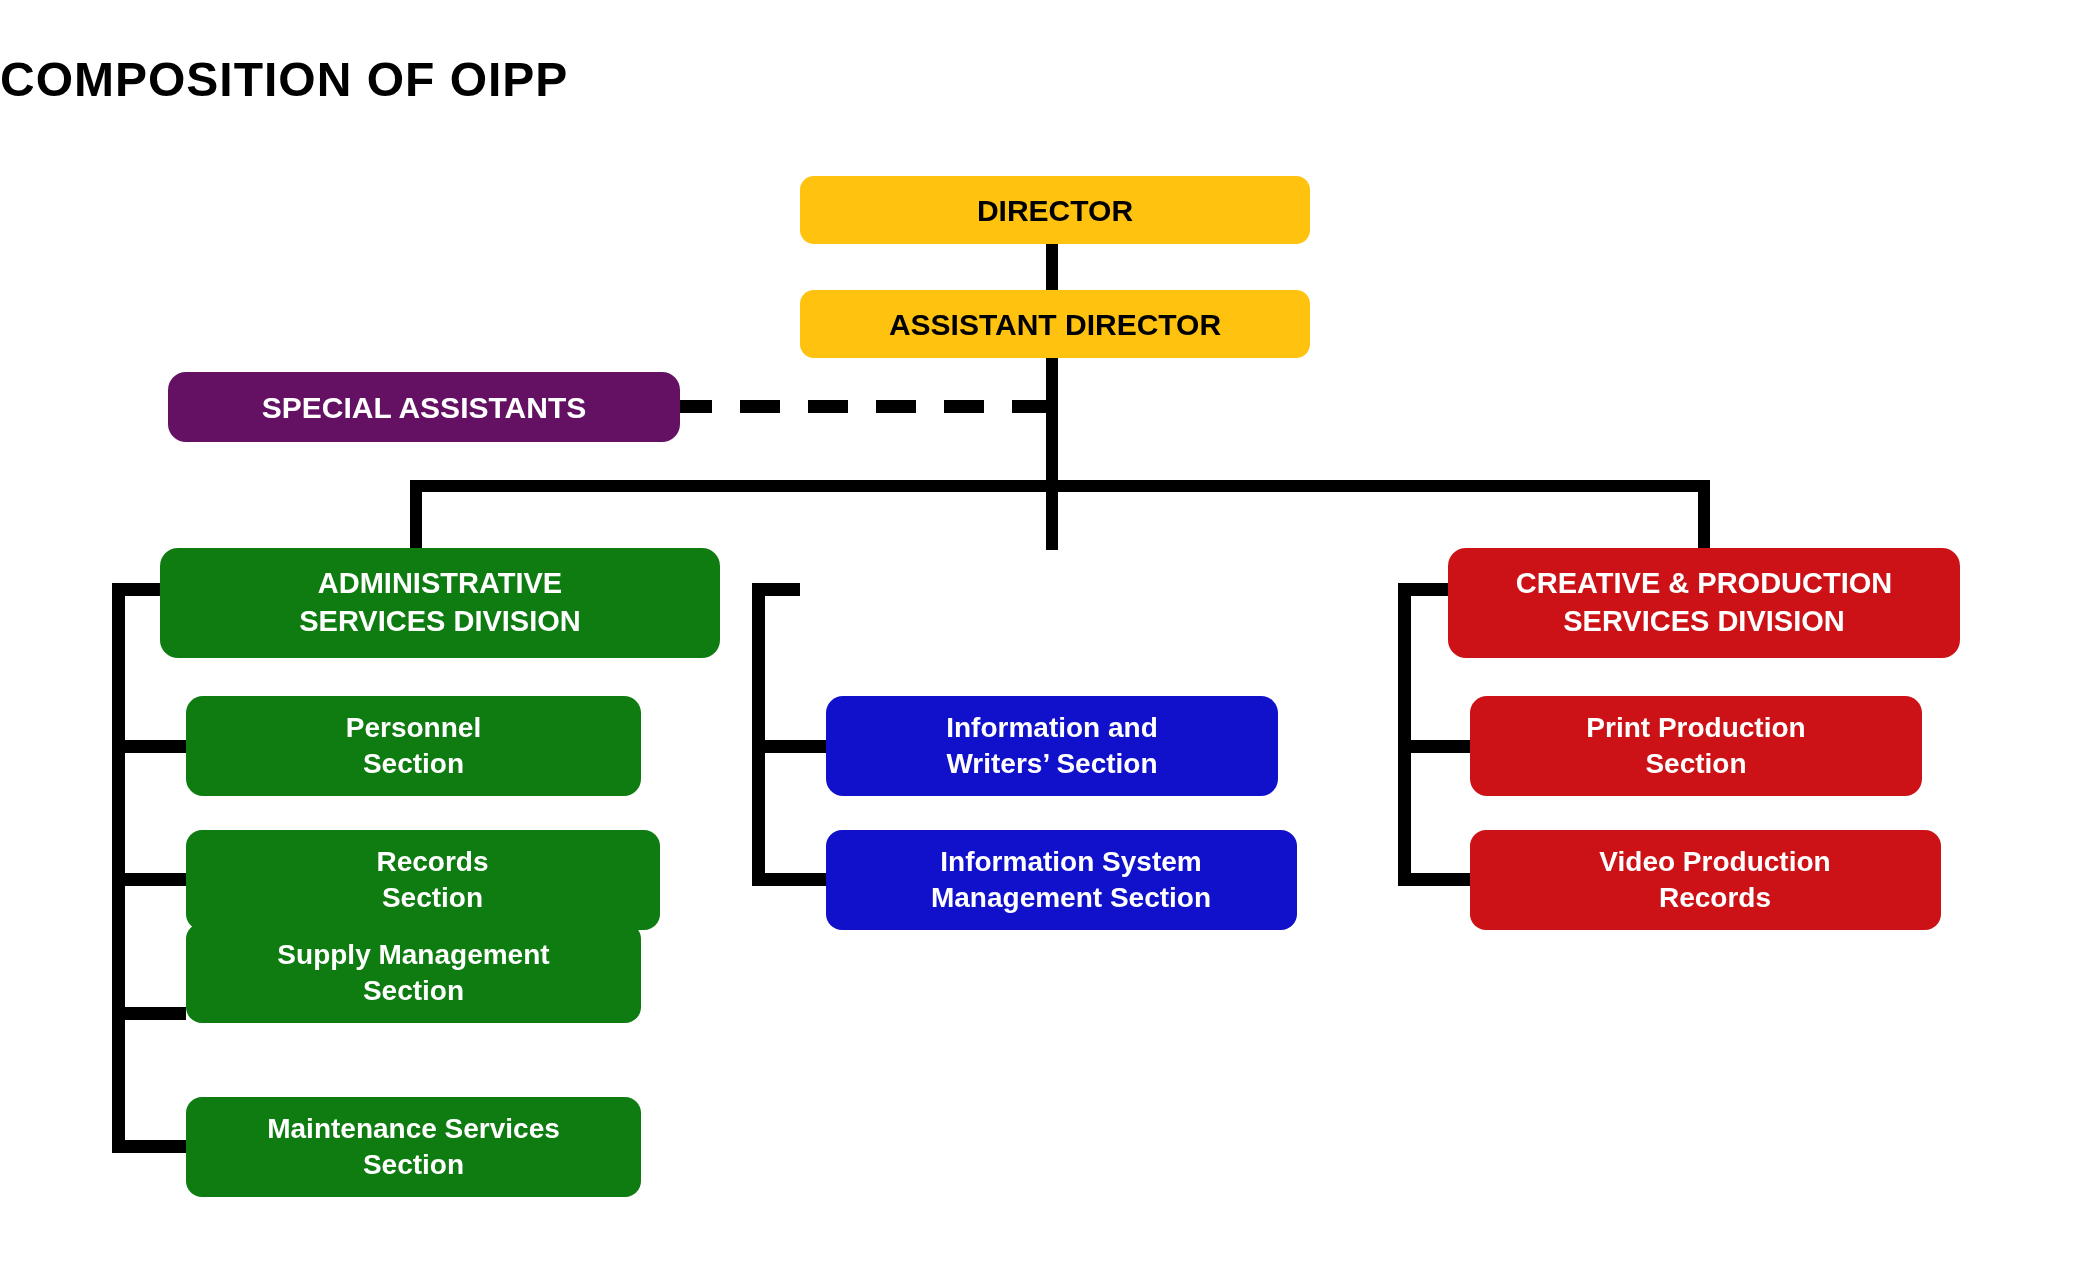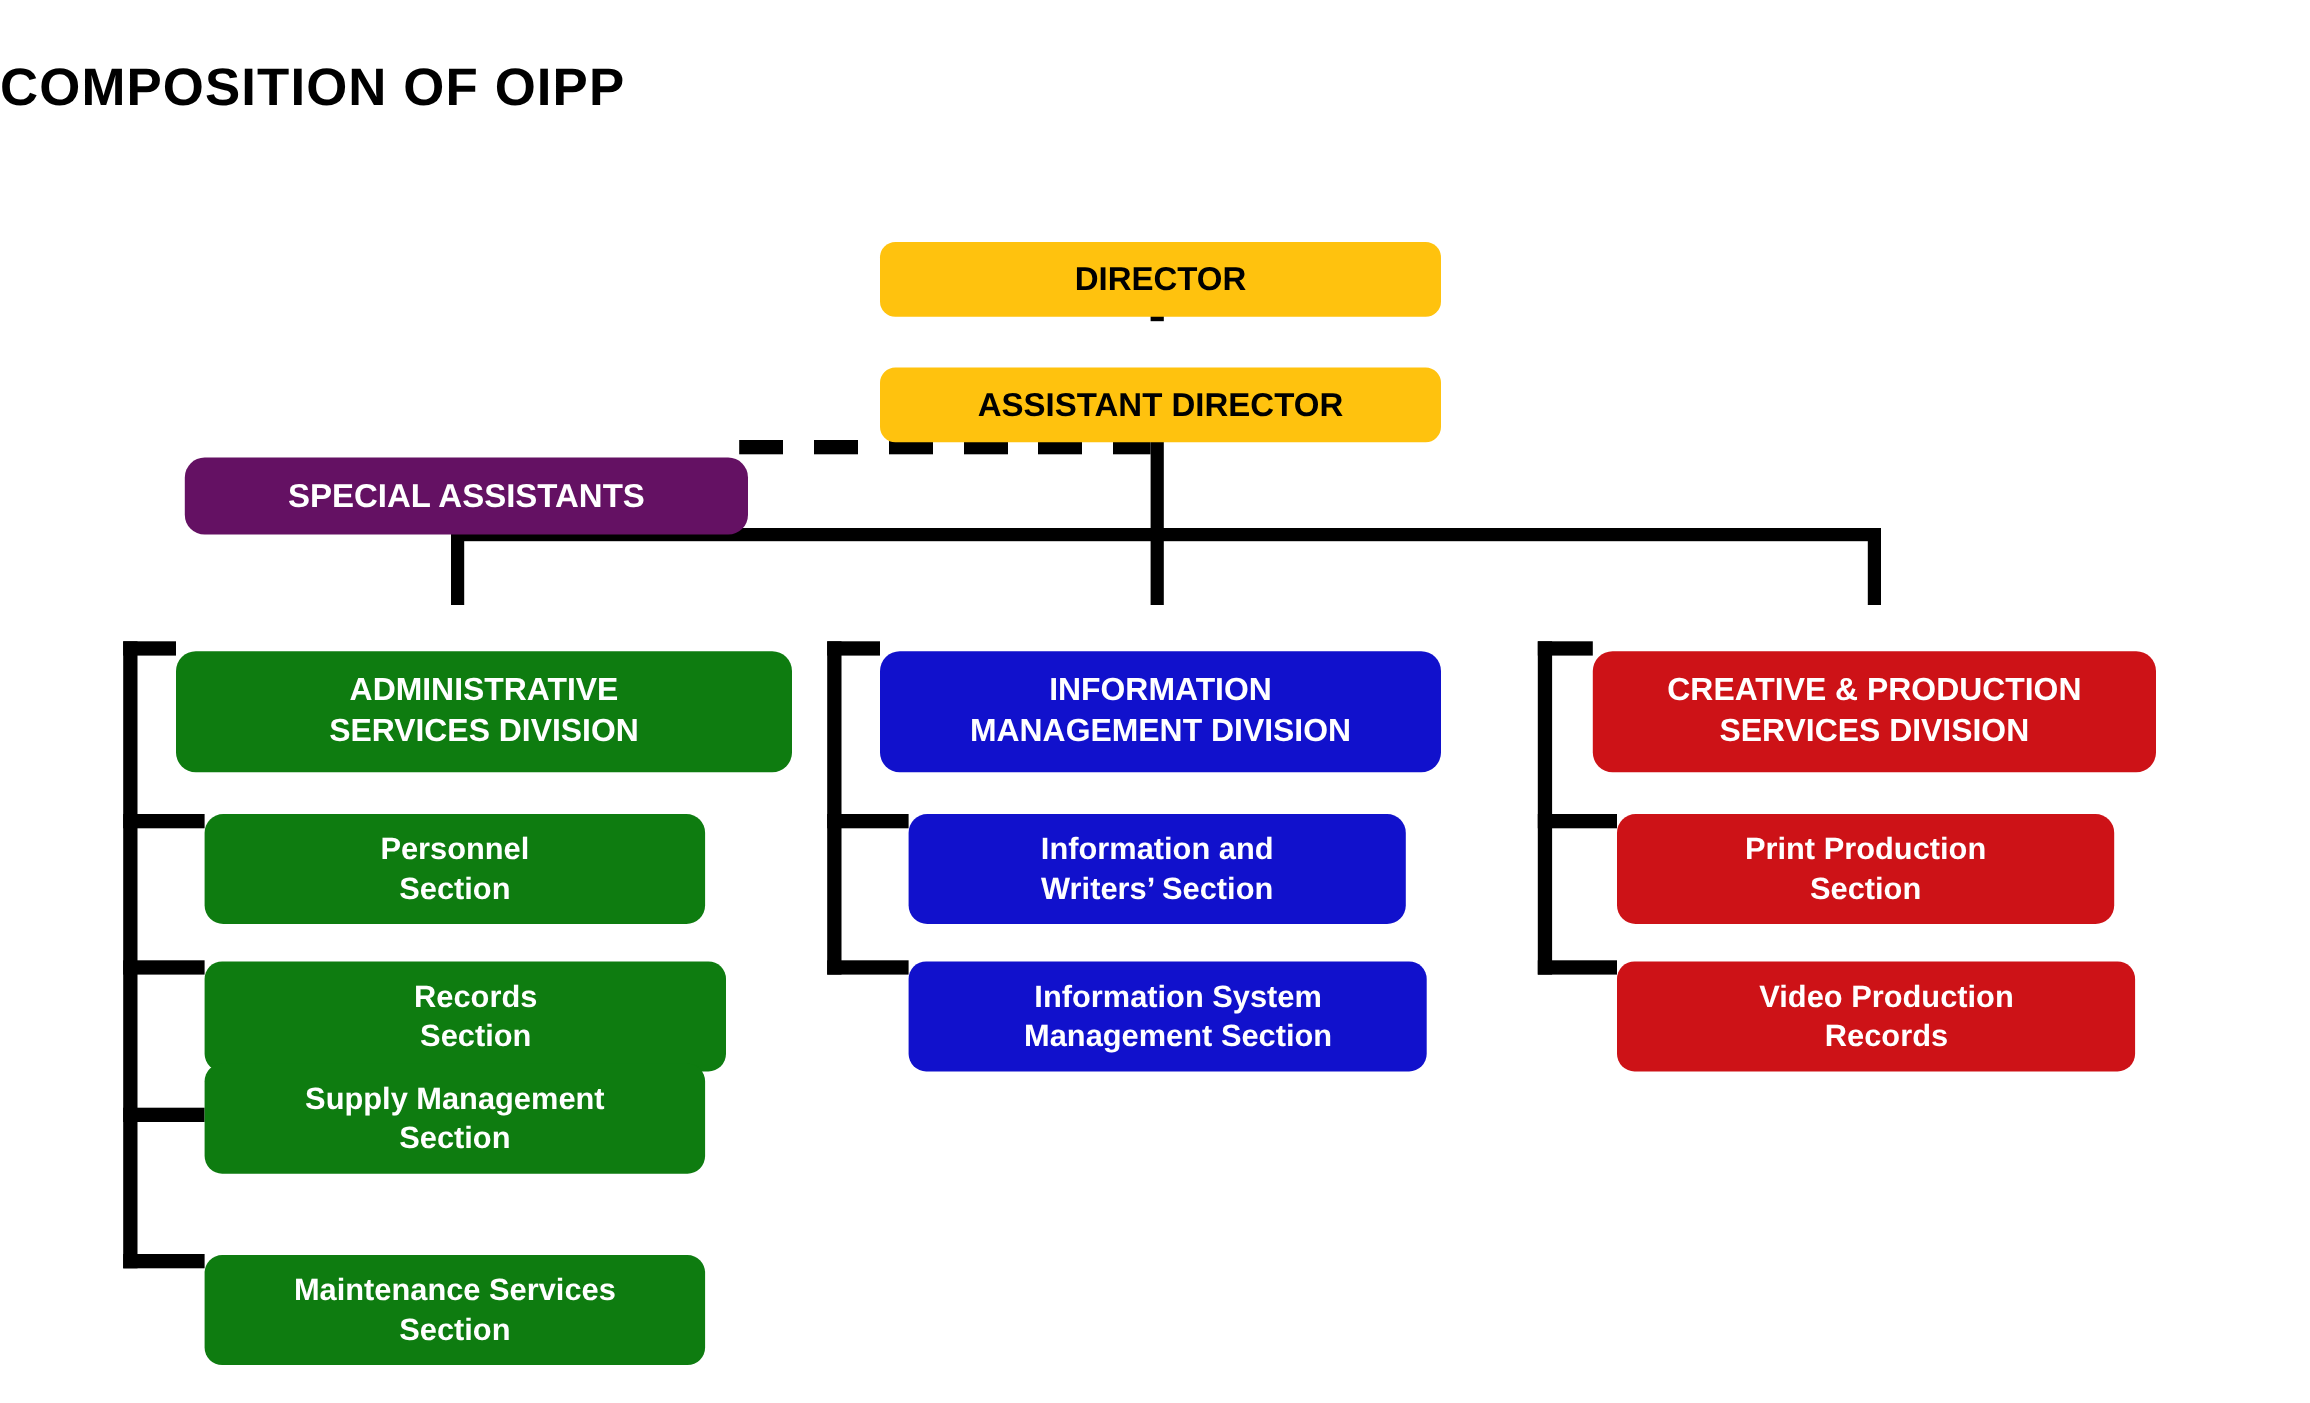--- a/index.html
+++ b/index.html
@@ -23,21 +23,20 @@
   .box {
     position: absolute;
     display: flex;
     align-items: center;
     justify-content: center;
     text-align: center;
     font-weight: bold;
     white-space: pre-line;
     border-radius: 18px;
     line-height: 1.3;
-    margin-top: 44px;
   }
   .yellow { background: #FFC20E; color: #000000; font-size: 30px; border-radius: 14px; }
   .purple { background: #641163; color: #ffffff; font-size: 30px; }
   .green  { background: #0E7C10; color: #ffffff; }
   .blue   { background: #1111CC; color: #ffffff; }
   .red    { background: #CD1217; color: #ffffff; }
   .division { font-size: 29px; }
   .section  { font-size: 28px; border-radius: 16px; }
 
   
@@ -121,22 +120,20 @@
   <div class="line ln-rt"></div>
   <div class="line ln-rs1"></div>
   <div class="line ln-rs2"></div>
 
   <div class="box yellow director">DIRECTOR</div>
   <div class="box yellow asst">ASSISTANT DIRECTOR</div>
   <div class="box purple special">SPECIAL ASSISTANTS</div>
 
   <div class="box green division div-admin">ADMINISTRATIVE
 SERVICES DIVISION</div>
-  <div class="box blue division div-info">INFORMATION
-MANAGEMENT DIVISION</div>
   <div class="box red division div-crea">CREATIVE &amp; PRODUCTION
 SERVICES DIVISION</div>
 
   <div class="box green section g-sec row1">Personnel
 Section</div>
   <div class="box green section g-sec row2">Records
 Section</div>
   <div class="box green section g-sec row3">Supply Management
 Section</div>
   <div class="box green section g-sec row4">Maintenance Services

